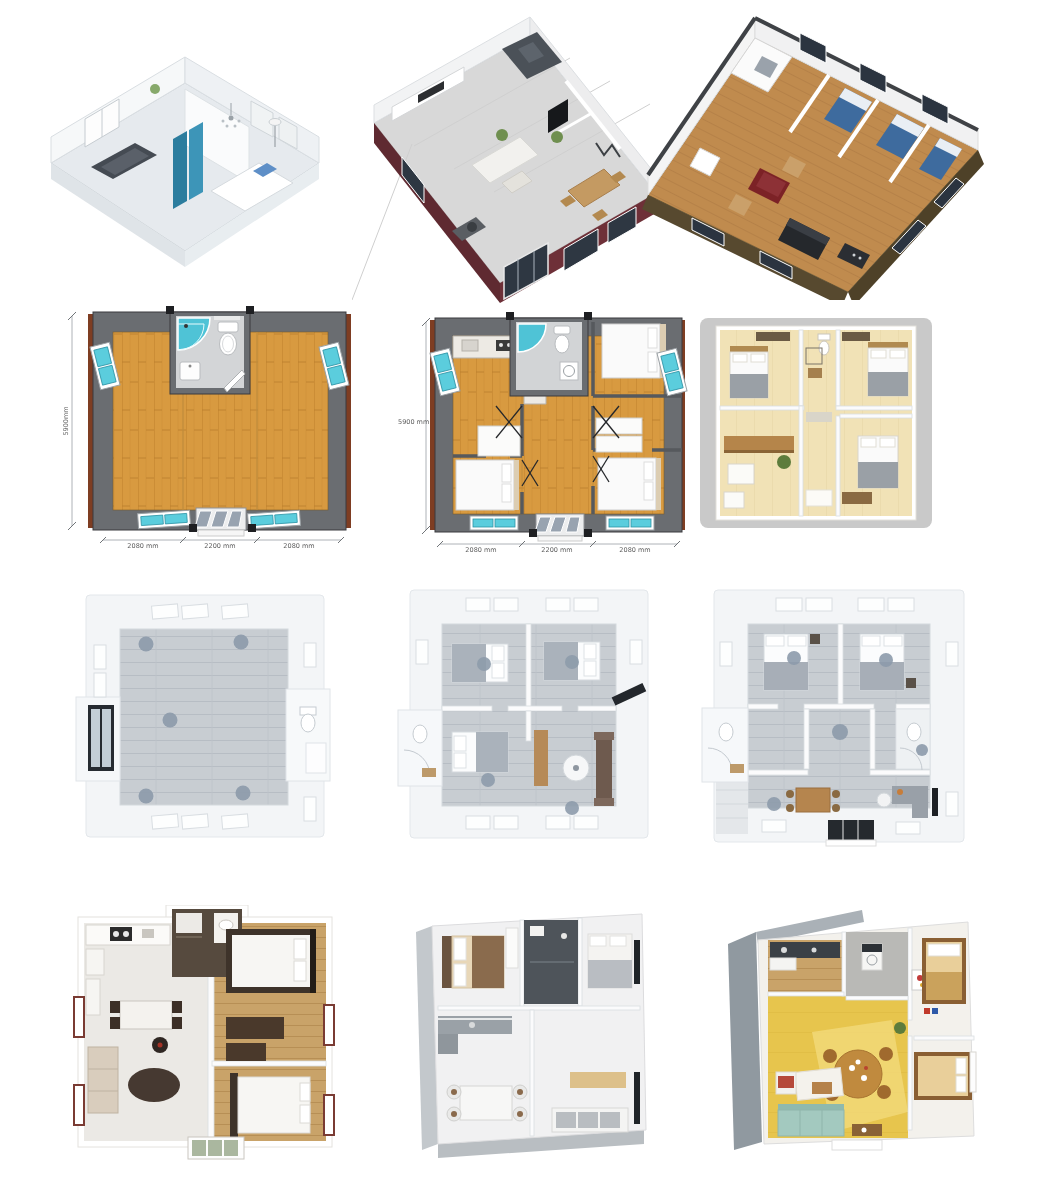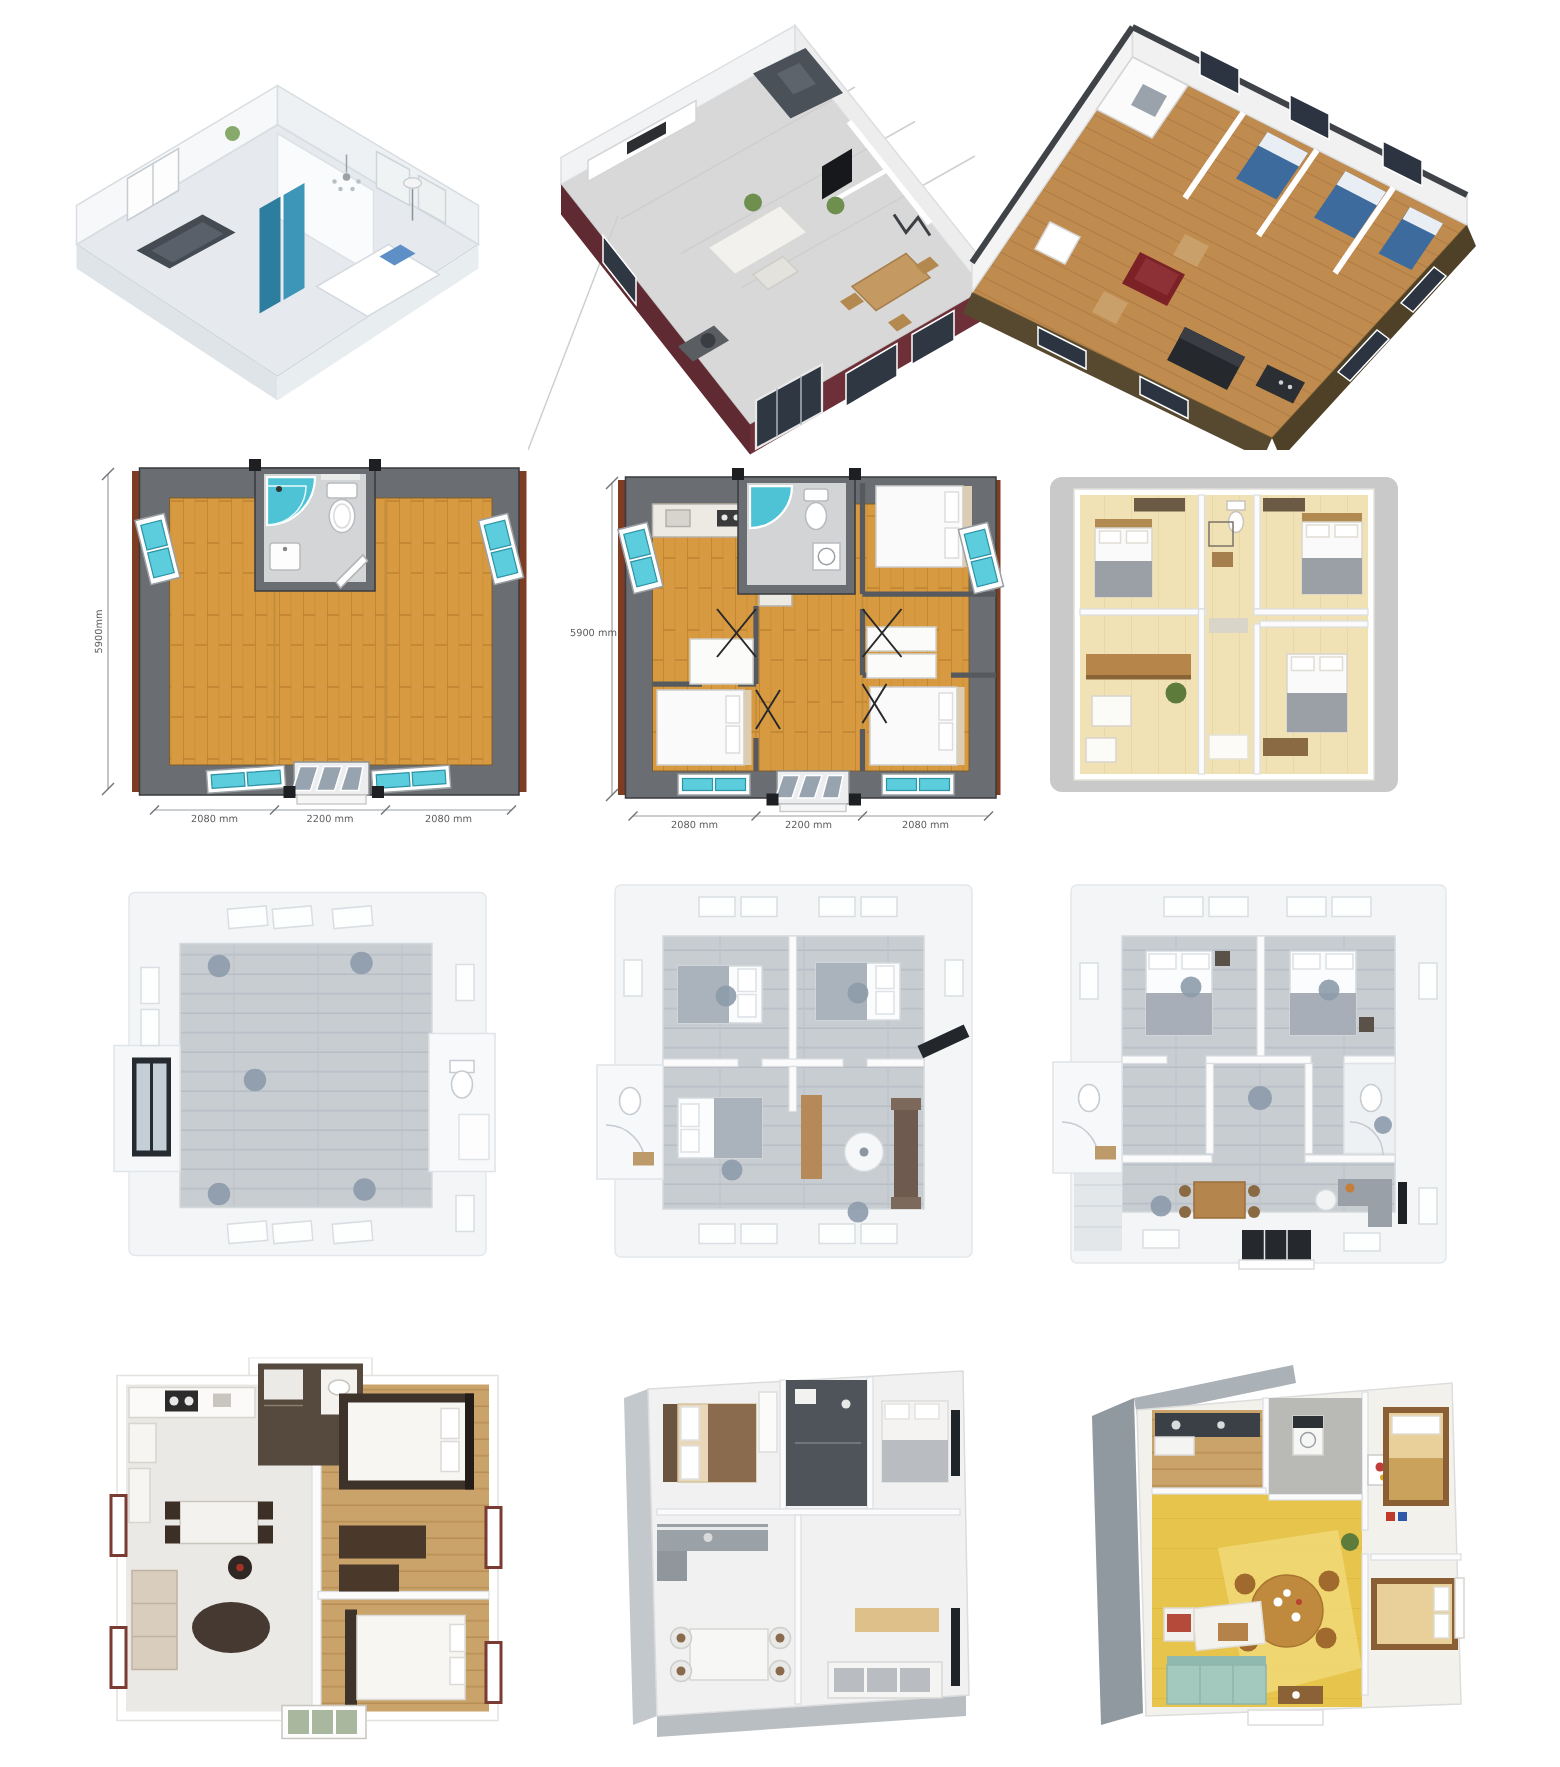--- a/index.html
+++ b/index.html
@@ -277,21 +277,21 @@
           <line x1="122" y1="243" x2="128" y2="237" class="tick"></line>
         <line x1="196" y1="243" x2="202" y2="237" class="tick"></line>
           <line x1="280" y1="243" x2="286" y2="237" class="tick"></line>
         <text class="dim" x="85" y="248" text-anchor="middle">2080 mm</text>
         <text class="dim" x="162" y="248" text-anchor="middle">2200 mm</text>
         <text class="dim" x="241" y="248" text-anchor="middle">2080 mm</text>
       </g>
     </svg>
   </figure>
 
-  <figure class="panel" style="left:378px;top:310px;width:295px;height:245px">
+  <figure class="panel" style="left:396px;top:310px;width:295px;height:245px">
     <svg viewBox="0 0 295 245">
       <g>
         <line x1="30" y1="12" x2="30" y2="220" class="dimline"></line>
         <line x1="26" y1="16" x2="34" y2="8" class="tick"></line>
           <line x1="26" y1="224" x2="34" y2="216" class="tick"></line>
         <text class="dim" x="2" y="114">5900 mm</text>
       </g>
       <rect x="34" y="10" width="5" height="210" fill="#7e3d22"></rect>
       <rect x="284" y="10" width="5" height="210" fill="#7e3d22"></rect>
       <rect x="39" y="8" width="247" height="214" fill="#6a6d71" stroke="#3a3b3e"></rect>

